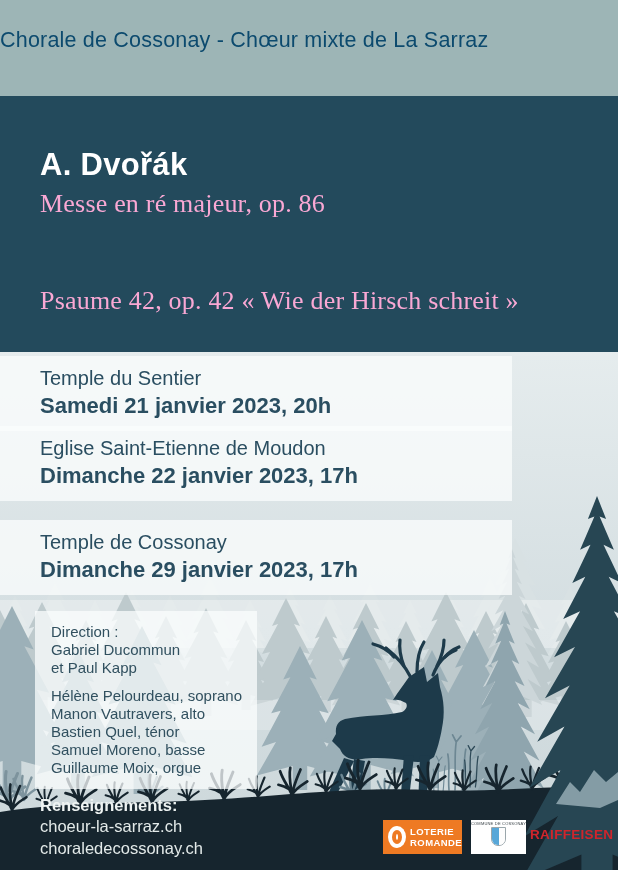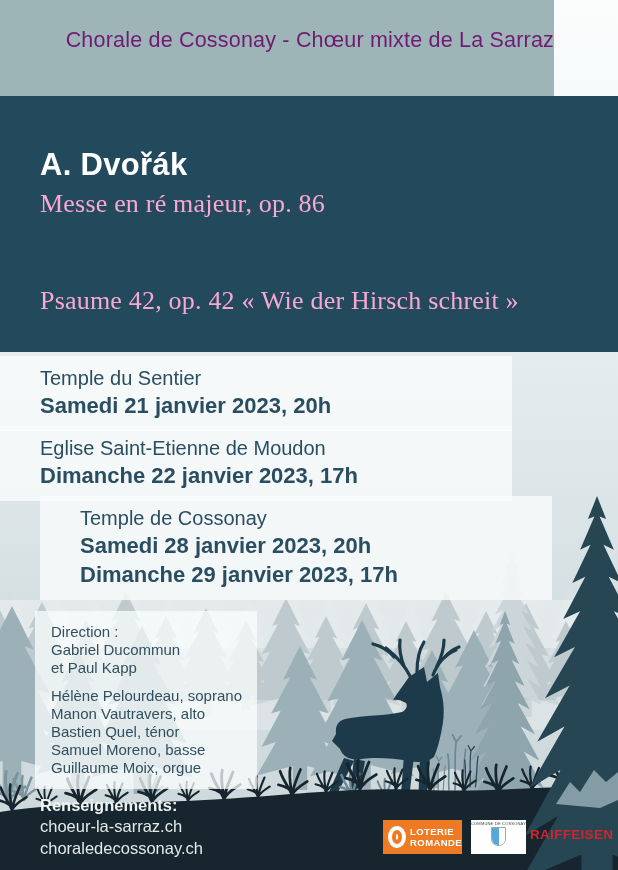--- a/index.html
+++ b/index.html
@@ -3,22 +3,22 @@
 <meta charset="utf-8">
 <style>
   html,body{margin:0;padding:0;background:#555;}
   .poster{
     position:relative;width:618px;height:870px;margin:0 auto;overflow:hidden;
     font-family:"Liberation Sans",sans-serif;
     background:linear-gradient(180deg,#fbfdfd 0%,#f4f7f8 16%,#eaf0f1 32%,#dfe7e9 52%,#d4dee1 72%,#ccd7da 100%);
   }
   
   .header-band{
-    position:absolute;left:0;top:0;width:554px;height:96px;
-    background:#9db5b6;color:#701a75;text-align:right;
+    position:absolute;left:0;top:0;width:618px;height:96px;
+    background:#9db5b6;color:#0c4a6e;text-align:left;
   }
   .header-band .l1{margin-top:25px;font-size:21.5px;line-height:30px;letter-spacing:.2px;}
   .header-band .l2{font-size:21.5px;line-height:30px;letter-spacing:.2px;}
   
   .program-band{
     position:absolute;left:0;top:96px;width:618px;height:256px;
     background:#234a5c;color:#ffffff;
   }
   .composer{position:absolute;left:40px;font-size:31px;font-weight:700;letter-spacing:.3px;}
   .work{position:absolute;left:40px;font-family:"Liberation Serif",serif;font-weight:400;
@@ -28,21 +28,21 @@
   
   .scene-svg{position:absolute;left:0;top:345px;width:618px;height:525px;}
   
   .event-panel{
     position:absolute;left:0;width:512px;box-sizing:border-box;
     padding:9px 20px 11px 40px;background:rgba(250,252,253,.78);
     color:#2a4e61;
   }
   .event-panel .venue{font-size:20px;line-height:26px;font-weight:400;}
   .event-panel .date{font-size:22px;line-height:29px;font-weight:700;}
-  .ep1{top:356px;} .ep2{top:426px;} .ep3{top:496px;margin-left:40px;}
+  .ep1{top:356px;} .ep2{top:426px;} .ep3{top:520px;}
   
   .credits-panel{
     position:absolute;left:35px;top:611px;width:222px;box-sizing:border-box;
     padding:12px 14px 12px 16px;background:rgba(251,253,253,.74);color:#31505f;
   }
   .credits-panel .ln{font-size:15px;line-height:18px;}
   .credits-panel .gap{height:10px;}
   
   .footer-info{position:absolute;left:40px;top:794px;color:#eef3f2;}
   .footer-info .lbl{font-size:16.5px;line-height:22px;font-weight:700;}
@@ -211,21 +211,20 @@
   <div class="event-panel ep1">
     <div class="venue">Temple du Sentier</div>
     <div class="date">Samedi 21 janvier 2023, 20h</div>
   </div>
   <div class="event-panel ep2">
     <div class="venue">Eglise Saint-Etienne de Moudon</div>
     <div class="date">Dimanche 22 janvier 2023, 17h</div>
   </div>
   <div class="event-panel ep3">
     <div class="venue">Temple de Cossonay</div>
-    <div class="date">Samedi 28 janvier 2023, 20h</div>
     <div class="date">Dimanche 29 janvier 2023, 17h</div>
   </div>
 
   <div class="credits-panel">
     <div class="ln">Direction :</div>
     <div class="ln">Gabriel Ducommun</div>
     <div class="ln">et Paul Kapp</div>
     <div class="gap"></div>
     <div class="ln">Hélène Pelourdeau, soprano</div>
     <div class="ln">Manon Vautravers, alto</div>

